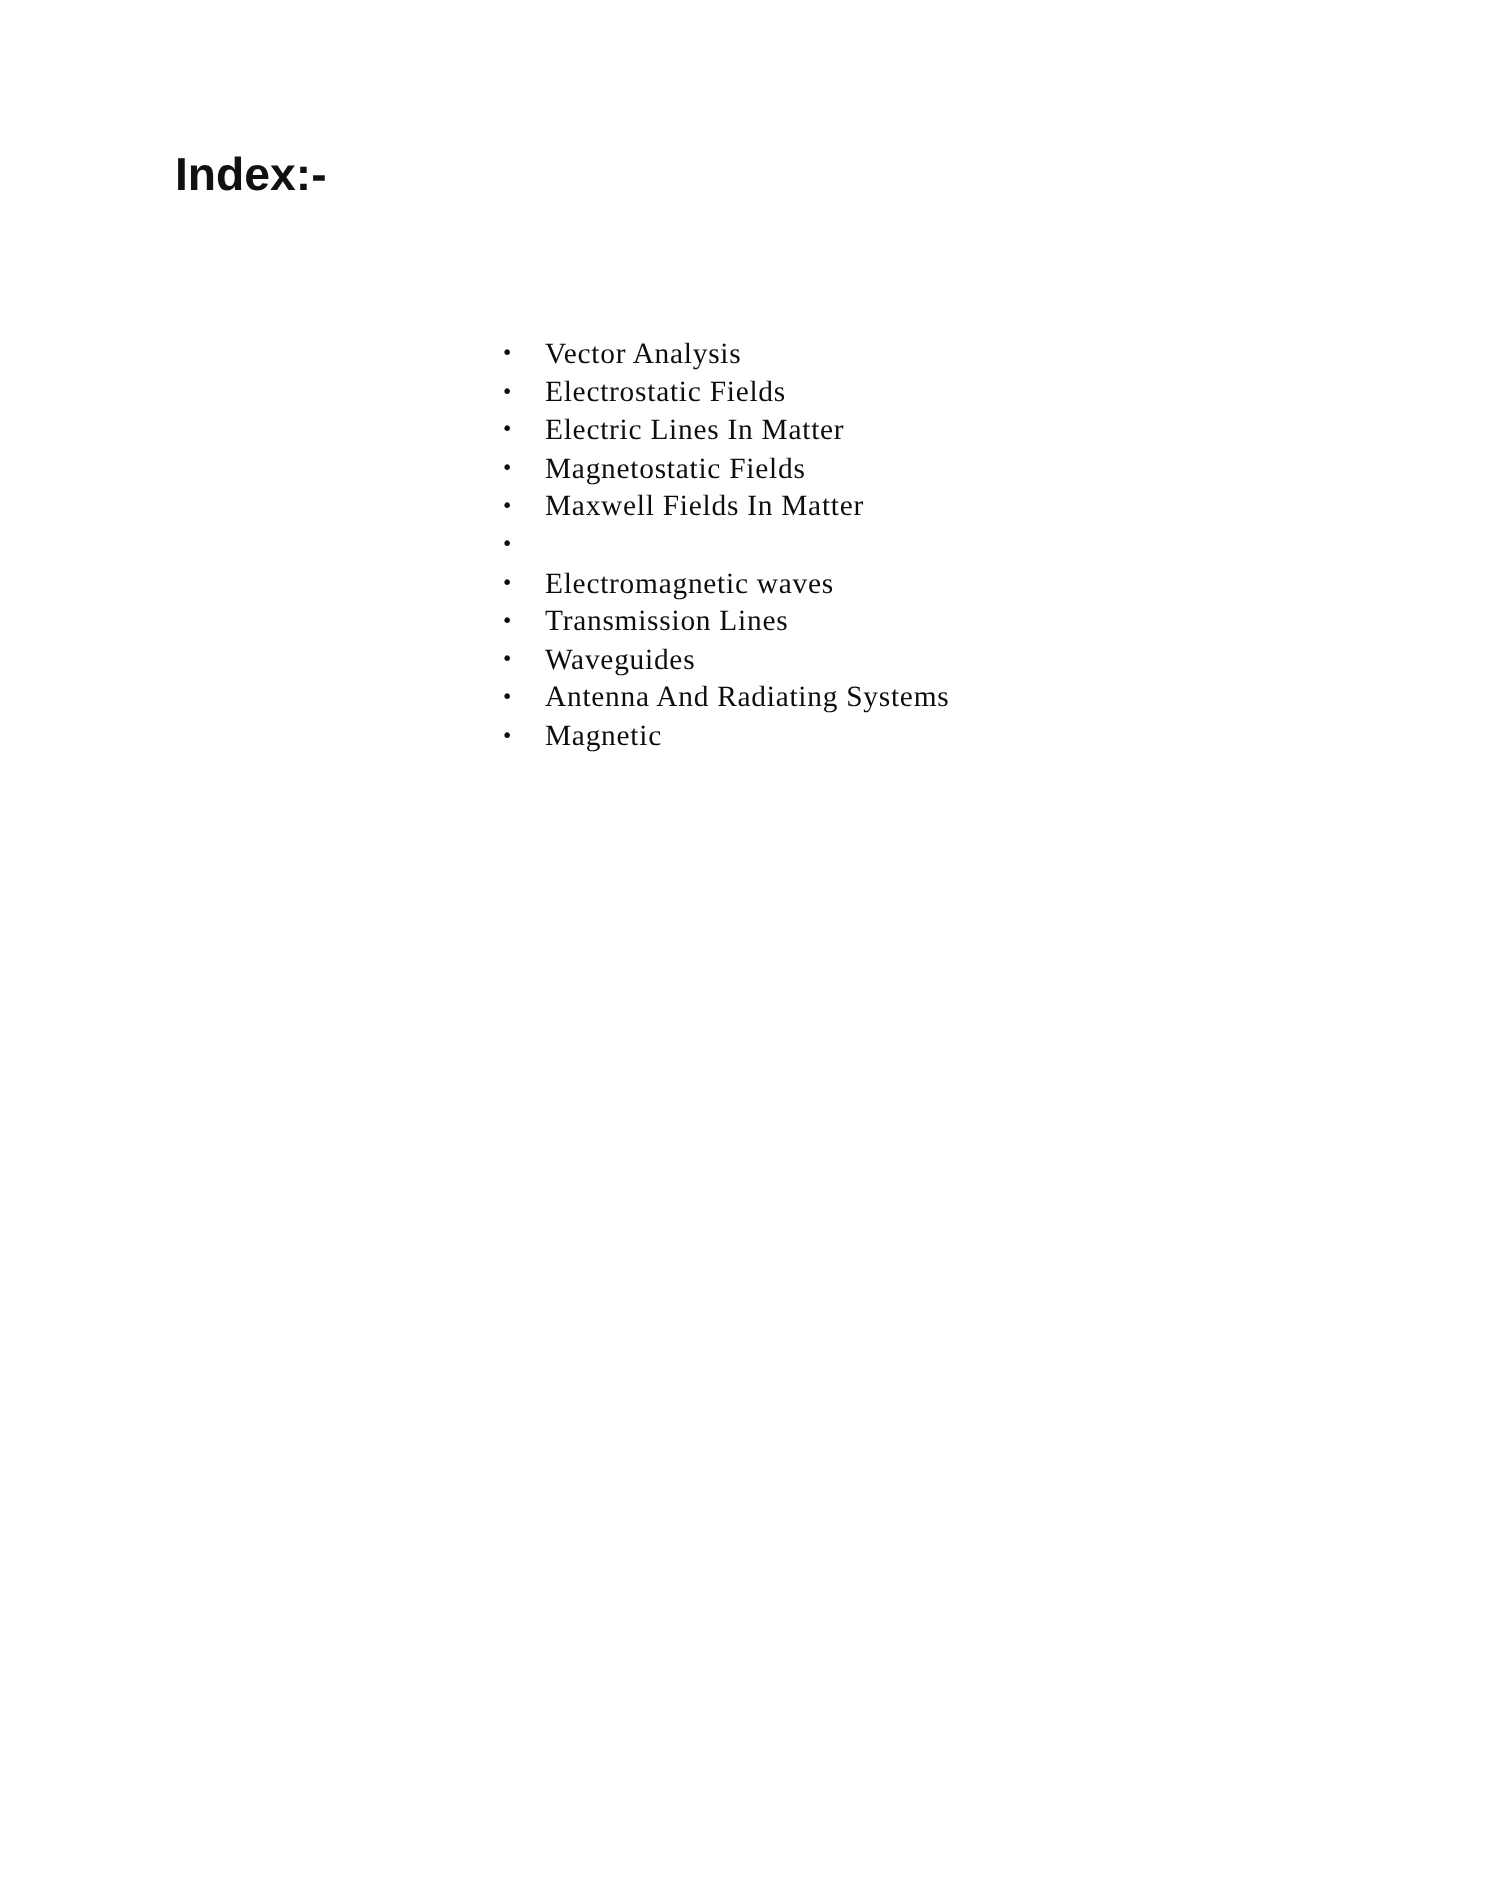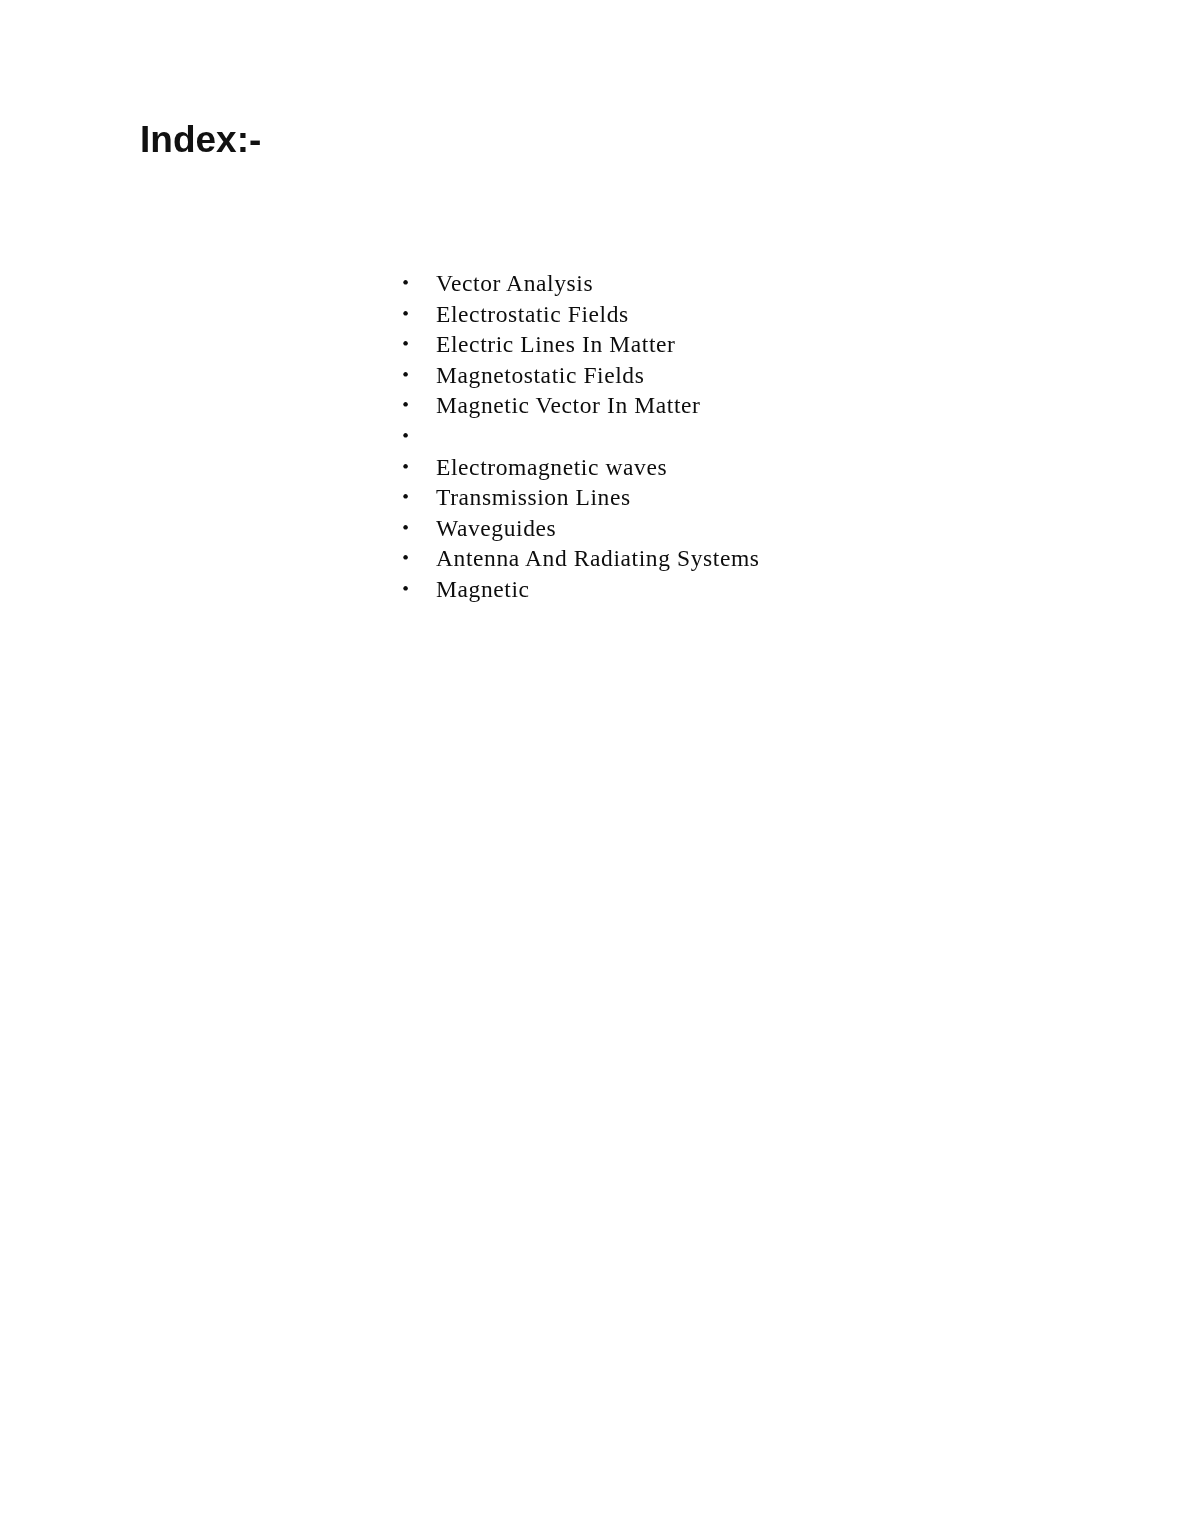--- a/index.html
+++ b/index.html
@@ -97,21 +97,21 @@
       <span class="label">Electric Lines In Matter</span>
     </li>
 
     <li class="index-item">
       <span class="bullet">•</span>
       <span class="label">Magnetostatic Fields</span>
     </li>
 
     <li class="index-item">
       <span class="bullet">•</span>
-      <span class="label">Magnetic Vector In Matter</span>
+      <span class="label">Maxwell Fields In Matter</span>
     </li>
 
     <li class="index-item">
       <span class="bullet">•</span>
     </li>
 
     <li class="index-item">
       <span class="bullet">•</span>
       <span class="label">Electromagnetic waves</span>
     </li>

